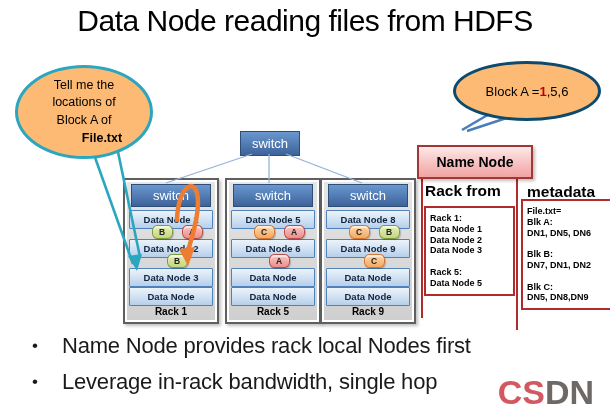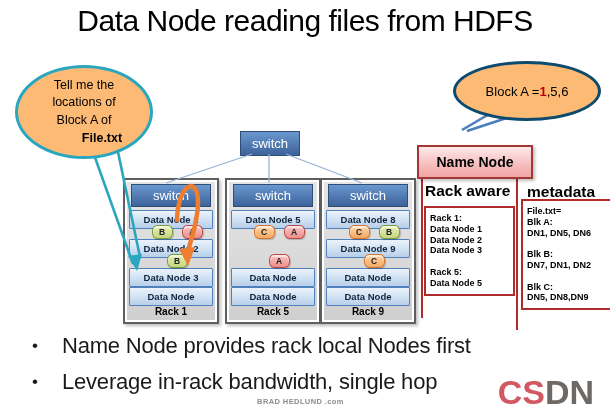--- a/index.html
+++ b/index.html
@@ -96,20 +96,21 @@
     <div class="rk-label">Rack 1</div>
   </div>
 
   <div class="rack rack-5">
     <div class="rk-switch">switch</div>
     <div class="node n1">Data Node 5</div>
     <div class="bdg-row br1">
       <div class="badge badge-orange">C</div>
       <div class="badge badge-red">A</div>
     </div>
+    <div class="node n2">Data Node 6</div>
     <div class="bdg-row br2">
       <div class="badge badge-red">A</div>
     </div>
     <div class="node n3">Data Node</div>
     <div class="node n4">Data Node</div>
     <div class="rk-label">Rack 5</div>
   </div>
 
   <div class="rack rack-9">
     <div class="rk-switch">switch</div>
@@ -162,21 +163,21 @@
   <div class="bubble right-bubble">
     <span>Block A = </span>
     <span class="hl">1</span>
     <span>,5,6</span>
   </div>
 
   <div class="name-node">Name Node</div>
   <div class="vline vline-l"></div>
   <div class="vline vline-r"></div>
 
-  <div class="col-head h-rackaware">Rack aware</div>
+  <div class="col-head h-rackaware">Rack from</div>
   <div class="red-box box-rackaware">
     <div class="m-line">Rack 1:</div>
     <div class="m-line">Data Node 1</div>
     <div class="m-line">Data Node 2</div>
     <div class="m-line">Data Node 3</div>
     <div class="m-line"></div>
     <div class="m-line">Rack 5:</div>
     <div class="m-line">Data Node 5</div>
   </div>
 
@@ -197,18 +198,17 @@
     <div class="bullet">
       <span class="dot"></span>
       <span>Name Node provides rack local Nodes first</span>
     </div>
     <div class="bullet">
       <span class="dot"></span>
       <span>Leverage in-rack bandwidth, single hop</span>
     </div>
   </div>
 
-  <div class="credit">BRAD HEDLUND .com</div>
   <div class="logo">
     <span class="cs">CS</span><span class="dn">DN</span>
   </div>
 
 </div>
 
 </body></html>

